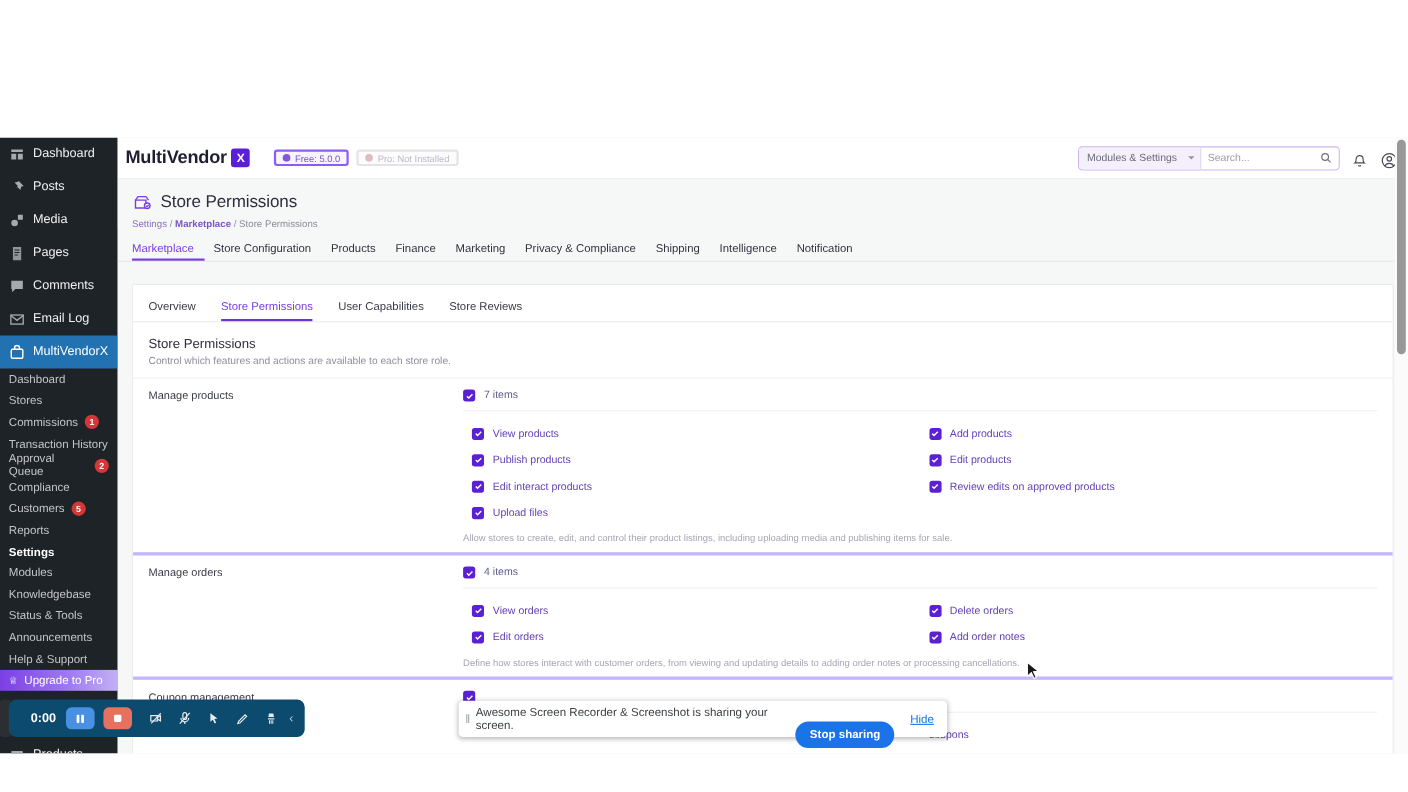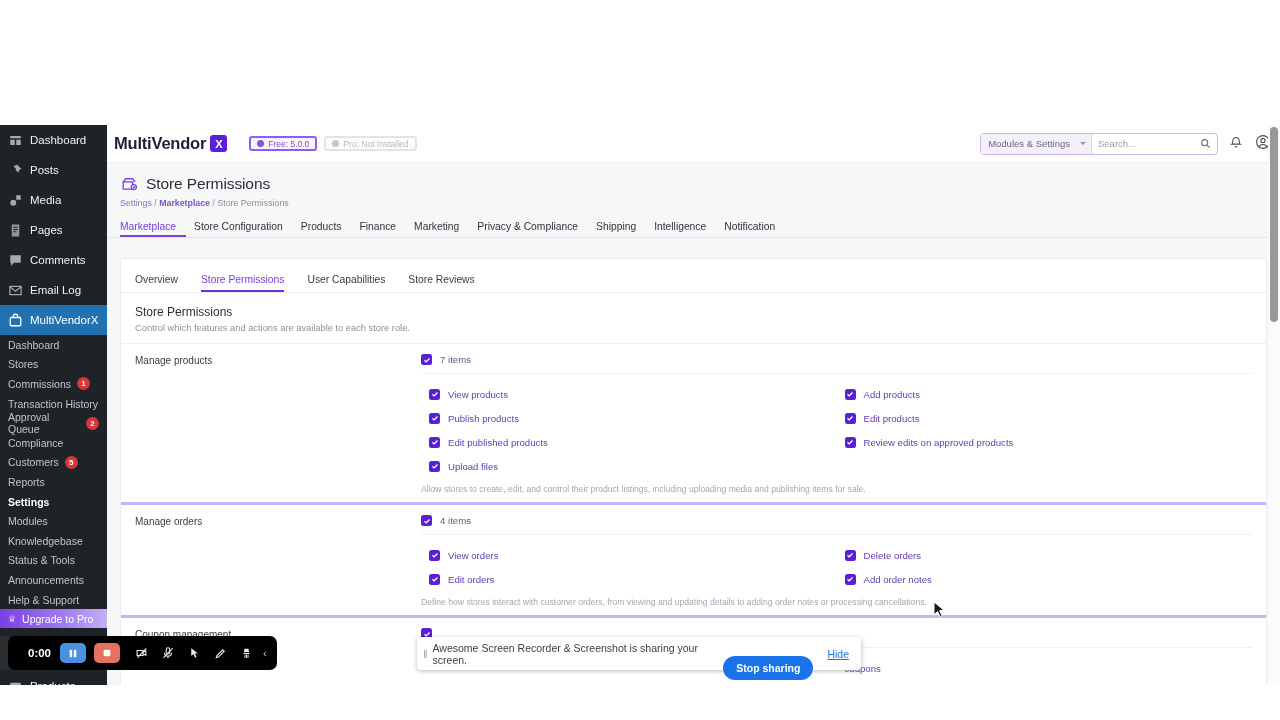--- a/index.html
+++ b/index.html
@@ -86,21 +86,21 @@
   .badge-pill {
     display:inline-flex; align-items:center; gap:4px;
     height:15px; padding:0 6px; border-radius:3px;
     font-size:8.5px; border:2px solid #8b5cf6; color:#7a55c9;
     background:#f7f4fd;
   }
   .badge-pill.grey { border-color:#e4e4e7; color:#bdb6c9; background:#fcfcfd; }
   .badge-dot { width:7px; height:7px; border-radius:50%; background:#8456d8; display:inline-block; }
   .badge-dot.g { background:#e0bdbd; }
 
-  .header-right { margin-left:auto; display:flex; align-items:flex-start; gap:9px; }
+  .header-right { margin-left:auto; display:flex; align-items:flex-end; gap:9px; }
   .searchwrap {
     display:flex; align-items:center;
     height:22px; border:1px solid #cdb7ef; border-radius:4px;
     background:#fff; overflow:hidden;
   }
   .modsel {
     display:flex; align-items:center; gap:10px;
     height:100%; padding: 0 5px 0 7px;
     background:#f3effb; color:#6b6b7b; font-size:9.5px;
     border-right:1px solid #e2d8f5;
@@ -194,21 +194,21 @@
   .stopbtn {
     background:#1a73e8; color:#fff; border-radius:14px;
     font-size:10.5px; font-weight:bold; padding:6px 13px; white-space:nowrap;margin-top:28px;
   }
   .hidelink { font-size:10.5px; color:#1a73e8; text-decoration:underline; margin-left:14px; margin-right:4px; }
 
   
   #rec {
     position:absolute; left:8px; top:636px;
     width:269px; height:34px; border-radius:7px;
-    background:#000000; display:flex; align-items:center; gap:0; padding: 0 6px;
+    background:#0c4a6e; display:flex; align-items:center; gap:0; padding: 0 6px;
     z-index:41;
   }
   #rec .time { color:#fff; font-size:11.5px; font-weight:bold; margin: 0 9px 0 14px; }
   .rbtn { width:26px; height:20px; border-radius:5px; display:flex; align-items:center; justify-content:center; }
   .rbtn.pause { background:#4a90e2; margin-right:8px; }
   .rbtn.stop { background:#e8705f; margin-right:9px; }
   .rico { width:26px; height:22px; display:flex; align-items:center; justify-content:center; color:#e8eaed; }
   #rec .chev { color:#c9ccd1; font-size:11px; margin-left:4px; }
   #recleft-sliver { position:absolute; left:0; top:636px; width:10px; height:34px; background:#2b2f31; border-radius:3px; z-index:40;}
 
@@ -497,21 +497,21 @@
                   </svg>
                 </span>
               <span class="lbl">Edit products</span>
             </div>
             <div class="gitem">
               <span class="cb">
                   <svg viewBox="0 0 16 16" fill="none" stroke="#fff" stroke-width="2.6">
                     <path d="M3 8.4l3.3 3.3L13 5"></path>
                   </svg>
                 </span>
-              <span class="lbl">Edit published products</span>
+              <span class="lbl">Edit interact products</span>
             </div>
             <div class="gitem">
               <span class="cb">
                   <svg viewBox="0 0 16 16" fill="none" stroke="#fff" stroke-width="2.6">
                     <path d="M3 8.4l3.3 3.3L13 5"></path>
                   </svg>
                 </span>
               <span class="lbl">Review edits on approved products</span>
             </div>
             <div class="gitem">

